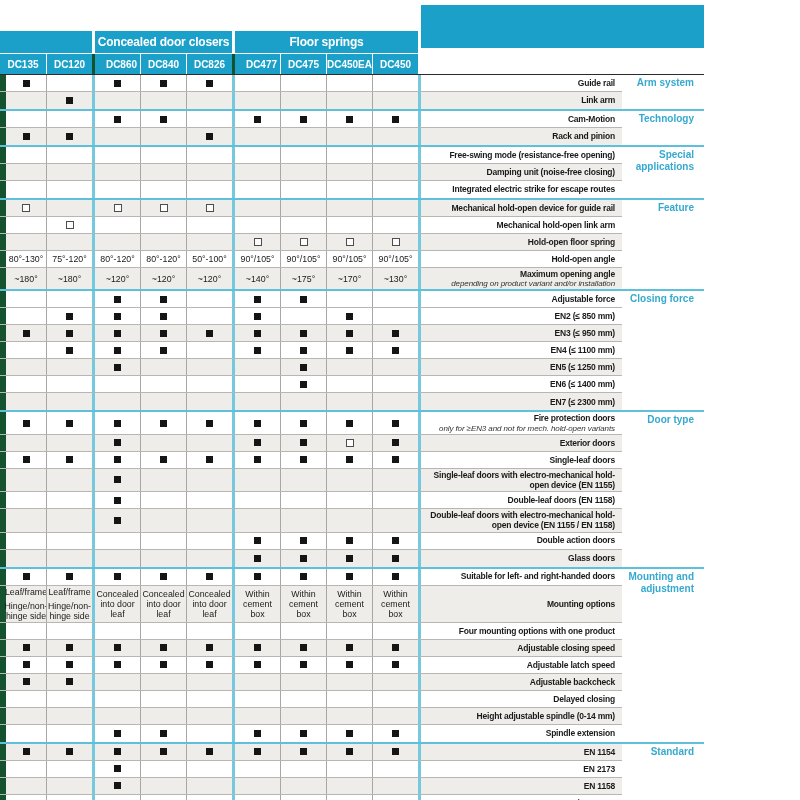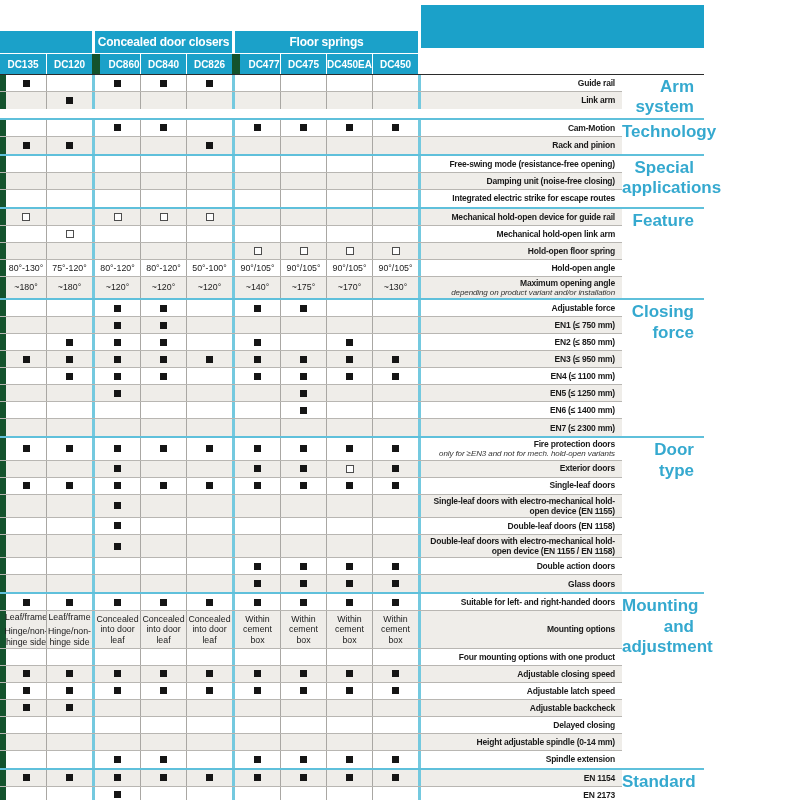--- a/index.html
+++ b/index.html
@@ -11,21 +11,21 @@
   .header-left{width:418px;margin-top:26px;}
   .group-row{display:flex;height:22px;}
   .group-bar{background:var(--cyan);color:#fff;font-weight:bold;font-size:12px;letter-spacing:-0.2px;
     display:flex;align-items:center;justify-content:center;box-sizing:border-box;}
   .group-bar + .group-bar{margin-left:3px;}
   .prod-row{display:flex;height:20px;margin-top:1px;}
   .prod-cell{background:var(--cyan);color:#fff;font-weight:bold;font-size:10px;
     display:flex;align-items:center;justify-content:center;box-sizing:border-box;}
   .prod-cell{border-left:1px solid #fff;}
   .prod-cell.c0{border-left:none;}
-  .prod-cell.gsep{border-left:8px solid #14532d;padding-left:8px;}
+  .prod-cell.gsep{border-left:3px solid #14532d;padding-left:8px;}
   .header-right{width:283px;margin-left:3px;height:43px;background:var(--cyan);}
 
   
   .section{display:flex;width:704px;border-top:2px solid var(--cyan-line);}
   .section.first{border-top:none;}
   .section.last{border-bottom:2px solid var(--cyan-line);}
   .section-rows{width:622px;}
   .row{display:flex;min-height:17px;border-bottom:1px solid #b8b6b2;background:#ffffff;box-sizing:border-box;}
   .row:last-child{border-bottom:none;}
   .row.alt{background:var(--altbg);justify-content:space-between;}
@@ -35,21 +35,21 @@
   .cell.c0{border-left:6px solid #14532d;}
   .cell.gsep{border-left:3px solid var(--cyan-v);}
   .cell.w46{width:46px;} .cell.w48{width:48px;}
   .prod-cell.w46{width:46px;} .prod-cell.w48{width:48px;}
   .label-cell{width:204px;box-sizing:border-box;border-left:3px solid var(--cyan-v);
     display:flex;flex-direction:column;justify-content:center;align-items:flex-end;
     padding:1px 7px 1px 2px;text-align:right;}
   .label-main{font-weight:bold;font-size:8.5px;letter-spacing:-0.2px;color:#1a1a1a;line-height:1.2;}
   .label-sub{font-style:italic;font-size:8px;color:#333;line-height:1.15;letter-spacing:-0.1px;}
   .cat-cell{width:82px;box-sizing:border-box;padding:2px 10px 0 0;text-align:right;
-    font-weight:bold;font-size:17px;line-height:1.2;color:var(--cat);background:#fff;}
+    font-weight:bold;font-size:10px;line-height:1.2;color:var(--cat);background:#fff;}
 
   
   .sq-f{width:7px;height:7px;background:#151515;display:inline-block;}
   .sq-o{width:6px;height:6px;border:1px solid #4d4d4d;background:#fdfdfd;display:inline-block;}
 
   .mnt-part{display:block;}
   .mnt-part + .mnt-part{margin-top:4px;}
 </style>
 </head>
 <body>
@@ -365,38 +365,20 @@
             </div>
             <div class="cell w46">
               <span class="sq-f"></span>
             </div>
             <div class="cell w46"></div>
             <div class="cell w46"></div>
             <div class="label-cell">
               <span class="label-main">Adjustable force</span>
             </div>
           </div>
-          <div class="row alt">
-            <div class="cell w46 c0"></div>
-            <div class="cell w46"></div>
-            <div class="cell w48 gsep">
-              <span class="sq-f"></span>
-            </div>
-            <div class="cell w46">
-              <span class="sq-f"></span>
-            </div>
-            <div class="cell w46"></div>
-            <div class="cell w48 gsep"></div>
-            <div class="cell w46"></div>
-            <div class="cell w46"></div>
-            <div class="cell w46"></div>
-            <div class="label-cell">
-              <span class="label-main">EN1 (≤ 750 mm)</span>
-            </div>
-          </div>
           <div class="row">
             <div class="cell w46 c0"></div>
             <div class="cell w46">
               <span class="sq-f"></span>
             </div>
             <div class="cell w48 gsep">
               <span class="sq-f"></span>
             </div>
             <div class="cell w46">
               <span class="sq-f"></span>

